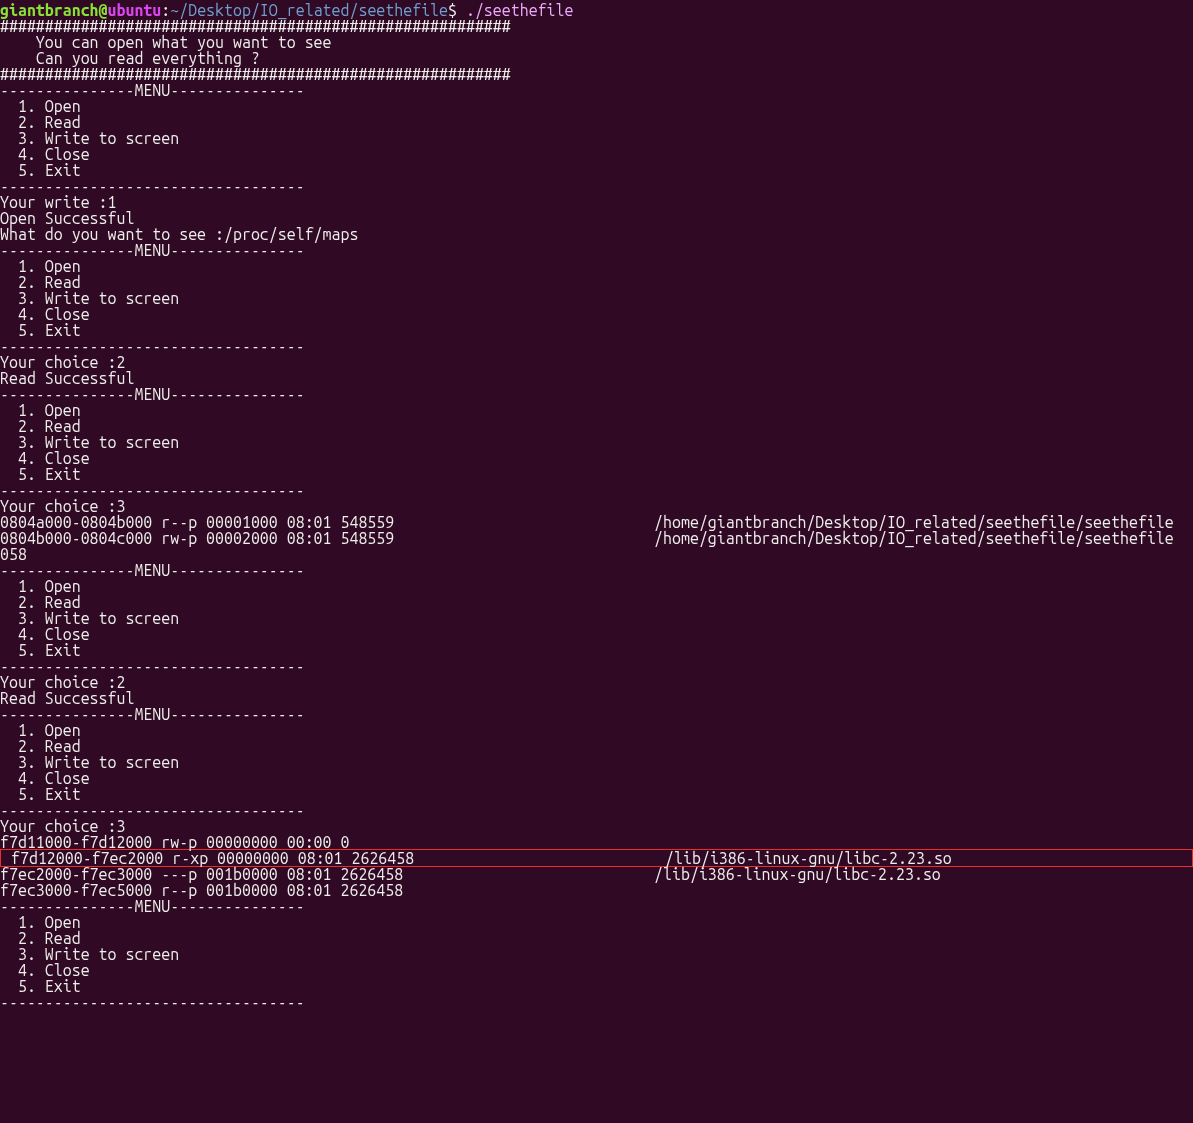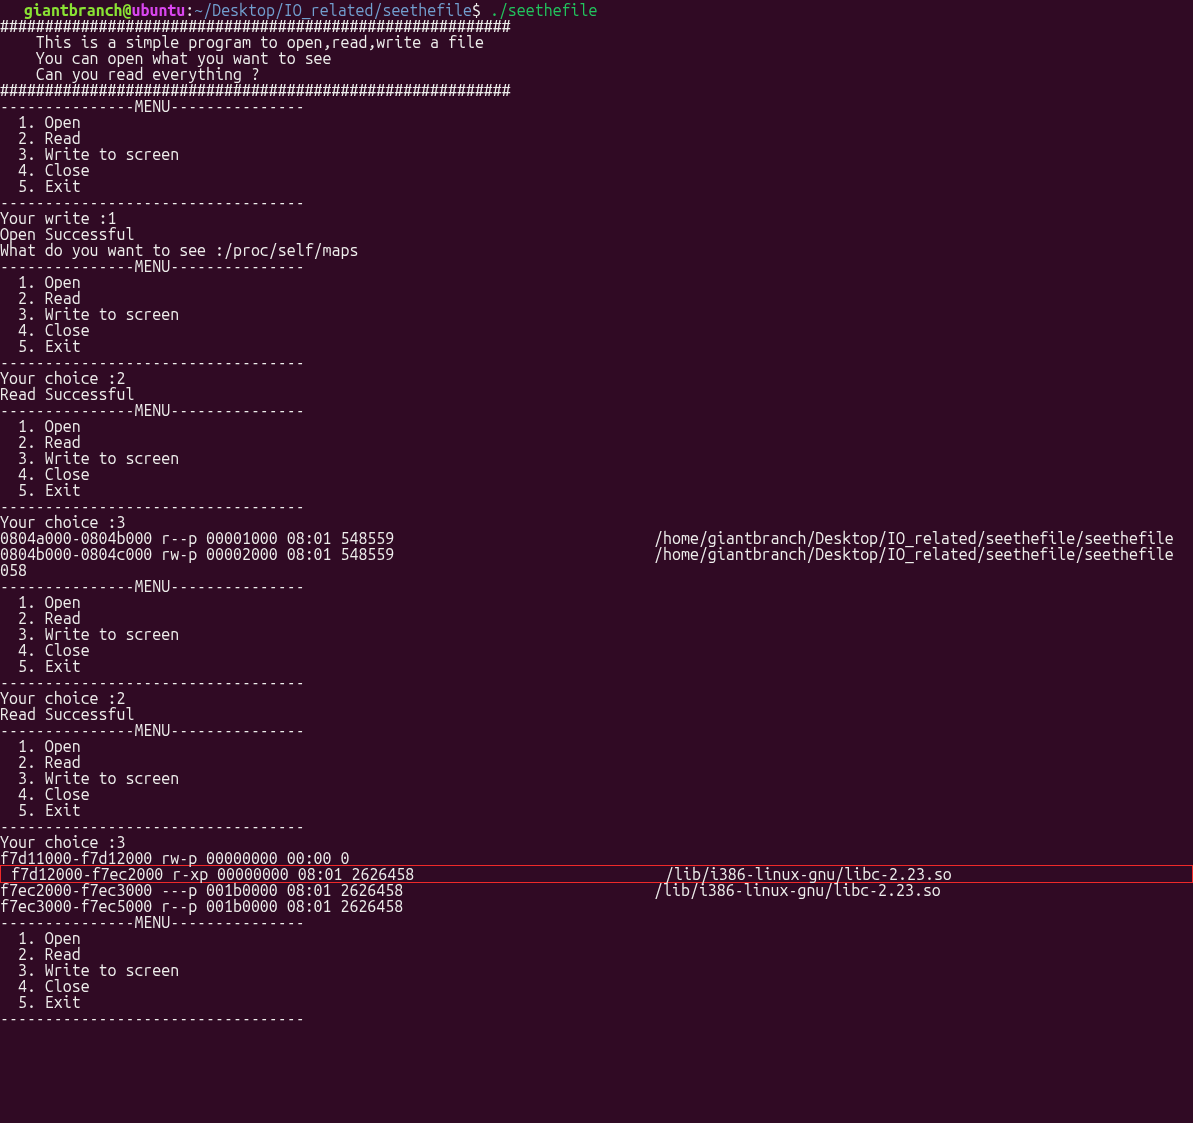--- a/index.html
+++ b/index.html
@@ -12,46 +12,45 @@
     line-height: 1.0;
     width: 1193px;
   }
   .terminal {
     padding: 2px 0 0 0;
   }
   .line {
     white-space: pre;
     min-height: 16px;
   }
-  .user { color: #8ae234; font-weight: bold; padding-left: 24px; }
+  .user { color: #8ae234; font-weight: bold; }
   .host { color: #d946ef; font-weight: bold; }
   .at   { color: #8ae234; font-weight: bold; }
   .colon{ color: #eeeeec; }
   .path { color: #729fcf; font-weight: normal; margin-top: 7px; }
   .dollar{ color: #eeeeec; }
-  .cmd  { color: #22c55e; text-align: center; }
+  .cmd  { color: #f0abfc; text-align: center; }
   .txt  { color: #eeeeec; }
   .hlbox {
     border: 1px solid #ef2929;
     display: block;
     box-sizing: border-box;
     margin-top: -1px;
     margin-bottom: -1px;
   }
   .hlbox .line { padding-left: 10px; }
 </style>
 </head>
 <body>
 
 <div class="terminal">
 
   <div class="line"><span class="user">giantbranch</span><span class="at">@</span><span class="host">ubuntu</span><span class="colon">:</span><span class="path">~/Desktop/IO_related/seethefile</span><span class="dollar">$ </span><span class="cmd">./seethefile</span></div>
 
   <div class="line txt">#########################################################</div>
-  <div class="line txt">    This is a simple program to open,read,write a file</div>
   <div class="line txt">    You can open what you want to see</div>
   <div class="line txt">    Can you read everything ?</div>
   <div class="line txt">#########################################################</div>
 
   <div class="line txt">---------------MENU---------------</div>
   <div class="line txt">  1. Open</div>
   <div class="line txt">  2. Read</div>
   <div class="line txt">  3. Write to screen</div>
   <div class="line txt">  4. Close</div>
   <div class="line txt">  5. Exit</div>

